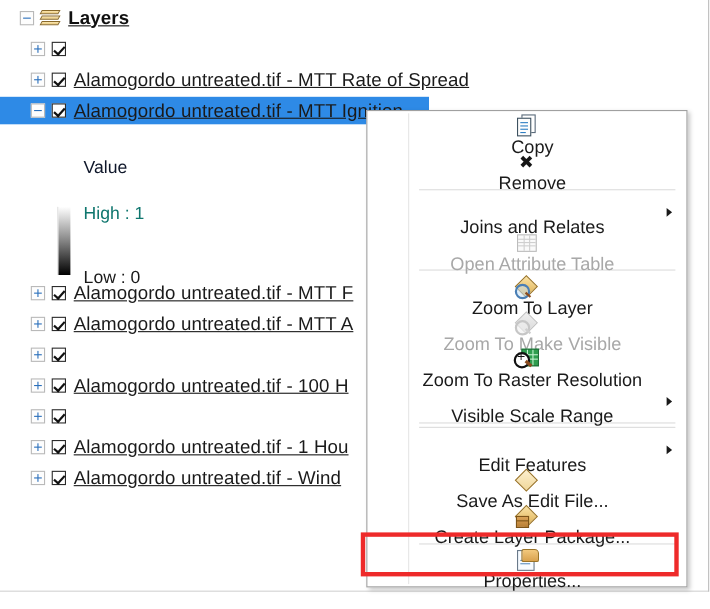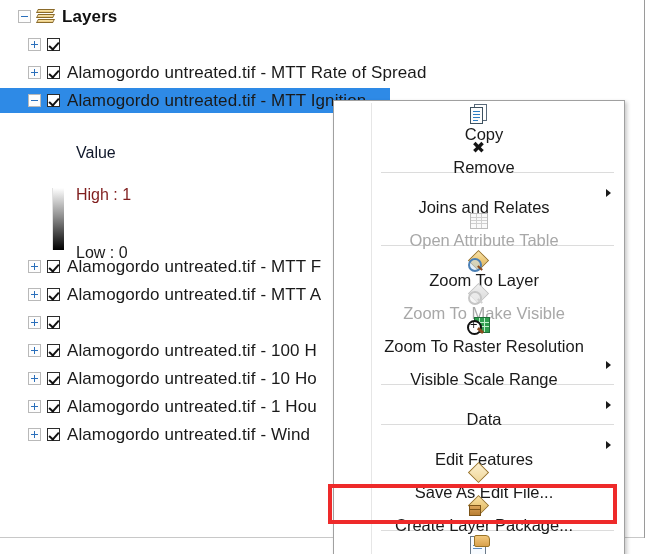--- a/index.html
+++ b/index.html
@@ -97,20 +97,21 @@
     height: 8px;
     border: solid #111111;
     border-width: 0 2px 2px 0;
     transform: rotate(42deg);
   }
 
   .toc-label {
     font-size: 17px;
     color: #1a1a1a;
     letter-spacing: 0.1px;
+    text-decoration: underline;
   }
 
   
   #row-root {
     top: 4px;
     left: 18px;
   }
   #row-root .toc-label {
     font-weight: bold;
     font-size: 17px;
@@ -175,21 +176,21 @@
     width: 11px;
     height: 62px;
     background: linear-gradient(to bottom, #ffffff 0%, #d8d8d8 16%, #8f8f8f 46%, #3a3a3a 78%, #000000 100%);
     border-left: 1px solid #e2e2e2;
   }
   .legend-hi {
     position: absolute;
     left: 24px;
     top: 20px;
     font-size: 16px;
-    color: #7f1d1d;
+    color: #0f766e;
   }
   .legend-lo {
     position: absolute;
     left: 24px;
     top: 78px;
     font-size: 16px;
     color: #1a1a1a;
   }
 
   
@@ -452,21 +453,20 @@
 
     <div class="toc-row toc-child" style="top:338px;">
       <div class="expander plus"></div>
       <div class="chk"></div>
       <span class="toc-label">Alamogordo untreated.tif - 100 H</span>
     </div>
 
     <div class="toc-row toc-child" style="top:366px;">
       <div class="expander plus"></div>
       <div class="chk"></div>
-      <span class="toc-label">Alamogordo untreated.tif - 10 Ho</span>
     </div>
 
     <div class="toc-row toc-child" style="top:394px;">
       <div class="expander plus"></div>
       <div class="chk"></div>
       <span class="toc-label">Alamogordo untreated.tif - 1 Hou</span>
     </div>
 
     <div class="toc-row toc-child" style="top:422px;">
       <div class="expander plus"></div>
@@ -553,25 +553,20 @@
     </div>
 
     <div class="mi">
       <div class="mi-icon"></div>
       <span class="mi-label">Visible Scale Range</span>
       <span class="arrow"></span>
     </div>
 
     <div class="msep"></div>
 
-    <div class="mi">
-      <div class="mi-icon"></div>
-      <span class="mi-label">Data</span>
-      <span class="arrow"></span>
-    </div>
 
     <div class="msep"></div>
 
     <div class="mi">
       <div class="mi-icon"></div>
       <span class="mi-label">Edit Features</span>
       <span class="arrow"></span>
     </div>
 
     <div class="mi">

